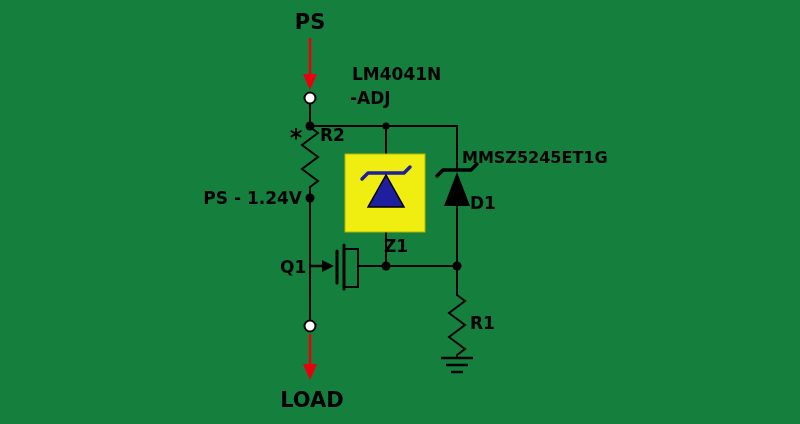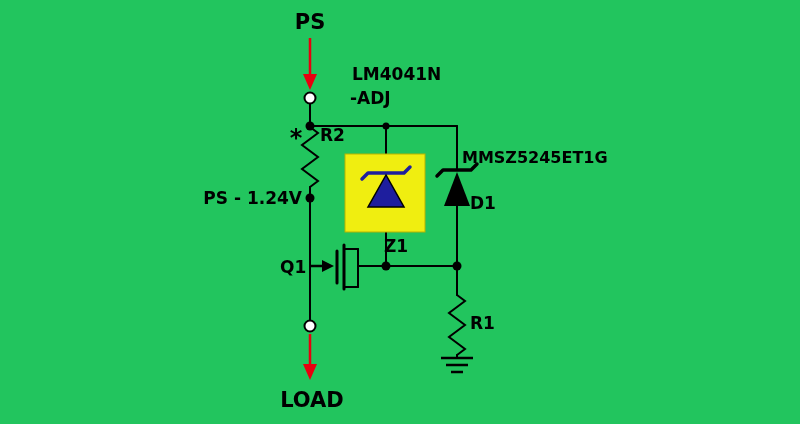--- a/index.html
+++ b/index.html
@@ -4,21 +4,21 @@
 <style>
   html, body {
     margin: 0;
     padding: 0;
     background: #ffffff;
   }
   .stage {
     position: relative;
     width: 800px;
     height: 424px;
-    background: #22c55e;
+    background: #15803d;
     overflow: hidden;
     font-family: "DejaVu Sans", "Liberation Sans", sans-serif;
   }
   svg {
     display: block;
   }
   svg text {
     font-family: "DejaVu Sans", "Liberation Sans", sans-serif;
     font-weight: bold;
     fill: #000000;

